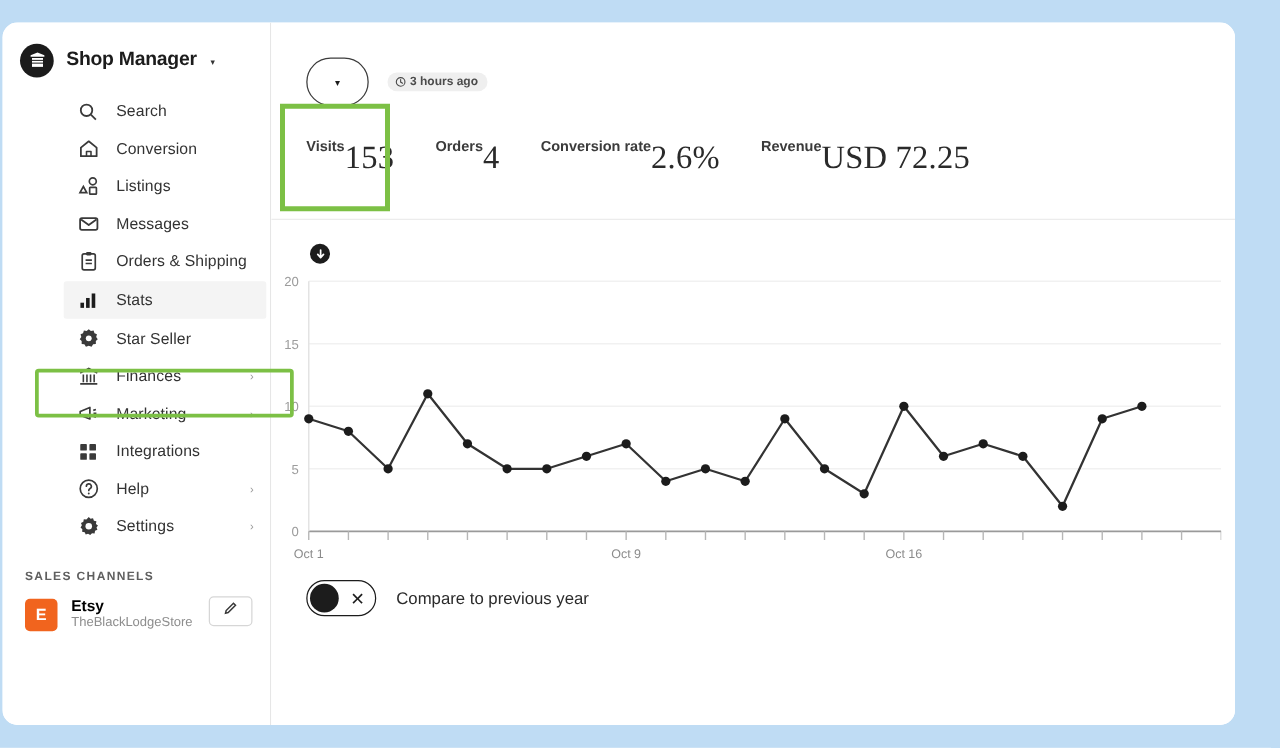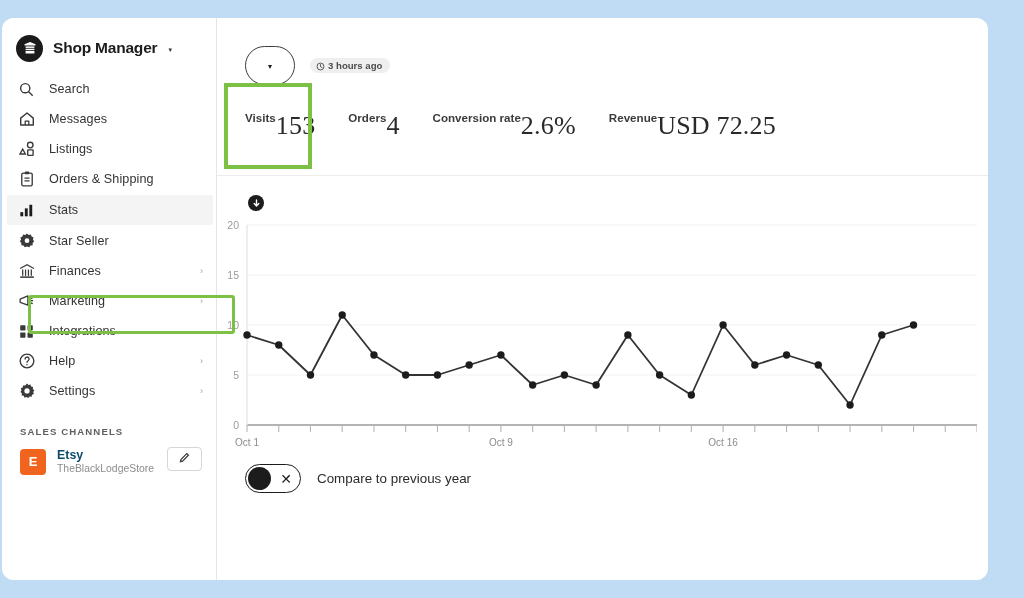--- a/index.html
+++ b/index.html
@@ -54,20 +54,21 @@
     letter-spacing: -0.2px;
   }
   .shop-caret {
     font-size: 7px;
     color: #333;
     margin-left: 1px;
     margin-top: 3px;
   }
   .nav {
     margin-top: 4px;
+    padding-left: 44px;
   }
   .nav-item {
     display: flex;
     align-items: center;
     height: 30px;
     padding-left: 15px;
     gap: 13px;
     position: relative;
     cursor: pointer;
   }
@@ -123,21 +124,21 @@
     width: 26px; height: 26px;
     border-radius: 4px;
     background: #f1641e;
     color: #fff;
     font-size: 13px;
     font-weight: bold;
     display: flex; align-items: center; justify-content: center;
     flex: 0 0 26px;
   }
   .channel-text { line-height: 1.22; }
-  .channel-name { font-size: 12.4px; color: #0c4a6e; font-weight: 600; }
+  .channel-name { font-size: 12.4px; color: #000000; font-weight: 600; }
   .channel-sub { font-size: 10.4px; color: #8d8d8d; }
   .edit-btn {
     position: absolute;
     right: 14px; top: 10px;
     width: 35px; height: 24px;
     border: 1px solid #d6d6d6;
     border-radius: 4px;
     background: #fff;
     display: flex; align-items: center; justify-content: center;
     cursor: pointer;
@@ -322,34 +323,43 @@
           <span class="nav-label">Search</span>
         </div>
 
         <div class="nav-item">
           <span class="nav-ico">
             <svg width="18" height="18" viewBox="0 0 20 20" fill="none" stroke="#3a3a3a" stroke-width="1.6" stroke-linejoin="round">
               <path d="M3 9 L10 3.4 L17 9 V16.6 H3 Z"></path>
               <path d="M8 16.6 V12.4 H12 V16.6" stroke-width="1.4"></path>
             </svg>
           </span>
-          <span class="nav-label">Messages</span>
+          <span class="nav-label">Conversion</span>
         </div>
 
         <div class="nav-item">
           <span class="nav-ico">
             <svg width="18" height="18" viewBox="0 0 20 20" fill="none" stroke="#3a3a3a" stroke-width="1.5">
               <circle cx="13.6" cy="5.6" r="3.1"></circle>
               <rect x="10.8" y="11" width="6" height="6" rx="0.6"></rect>
               <path d="M5.2 10.2 L8.2 15.6 H2.2 Z"></path>
             </svg>
           </span>
           <span class="nav-label">Listings</span>
         </div>
 
+        <div class="nav-item">
+          <span class="nav-ico">
+            <svg width="18" height="18" viewBox="0 0 20 20" fill="none" stroke="#3a3a3a" stroke-width="1.6" stroke-linejoin="round">
+              <rect x="2.3" y="5" width="15.4" height="10.4" rx="1.6"></rect>
+              <path d="M3.2 6.2 L10 11.2 L16.8 6.2"></path>
+            </svg>
+          </span>
+          <span class="nav-label">Messages</span>
+        </div>
 
         <div class="nav-item">
           <span class="nav-ico">
             <svg width="18" height="18" viewBox="0 0 20 20" fill="none" stroke="#3a3a3a" stroke-width="1.5" stroke-linejoin="round">
               <rect x="4.2" y="3.4" width="11.6" height="14.2" rx="1.6"></rect>
               <rect x="7.6" y="1.8" width="4.8" height="3" rx="1" fill="#3a3a3a" stroke="none"></rect>
               <line x1="7.2" y1="9" x2="12.8" y2="9"></line>
               <line x1="7.2" y1="12" x2="12.8" y2="12"></line>
             </svg>
           </span>

